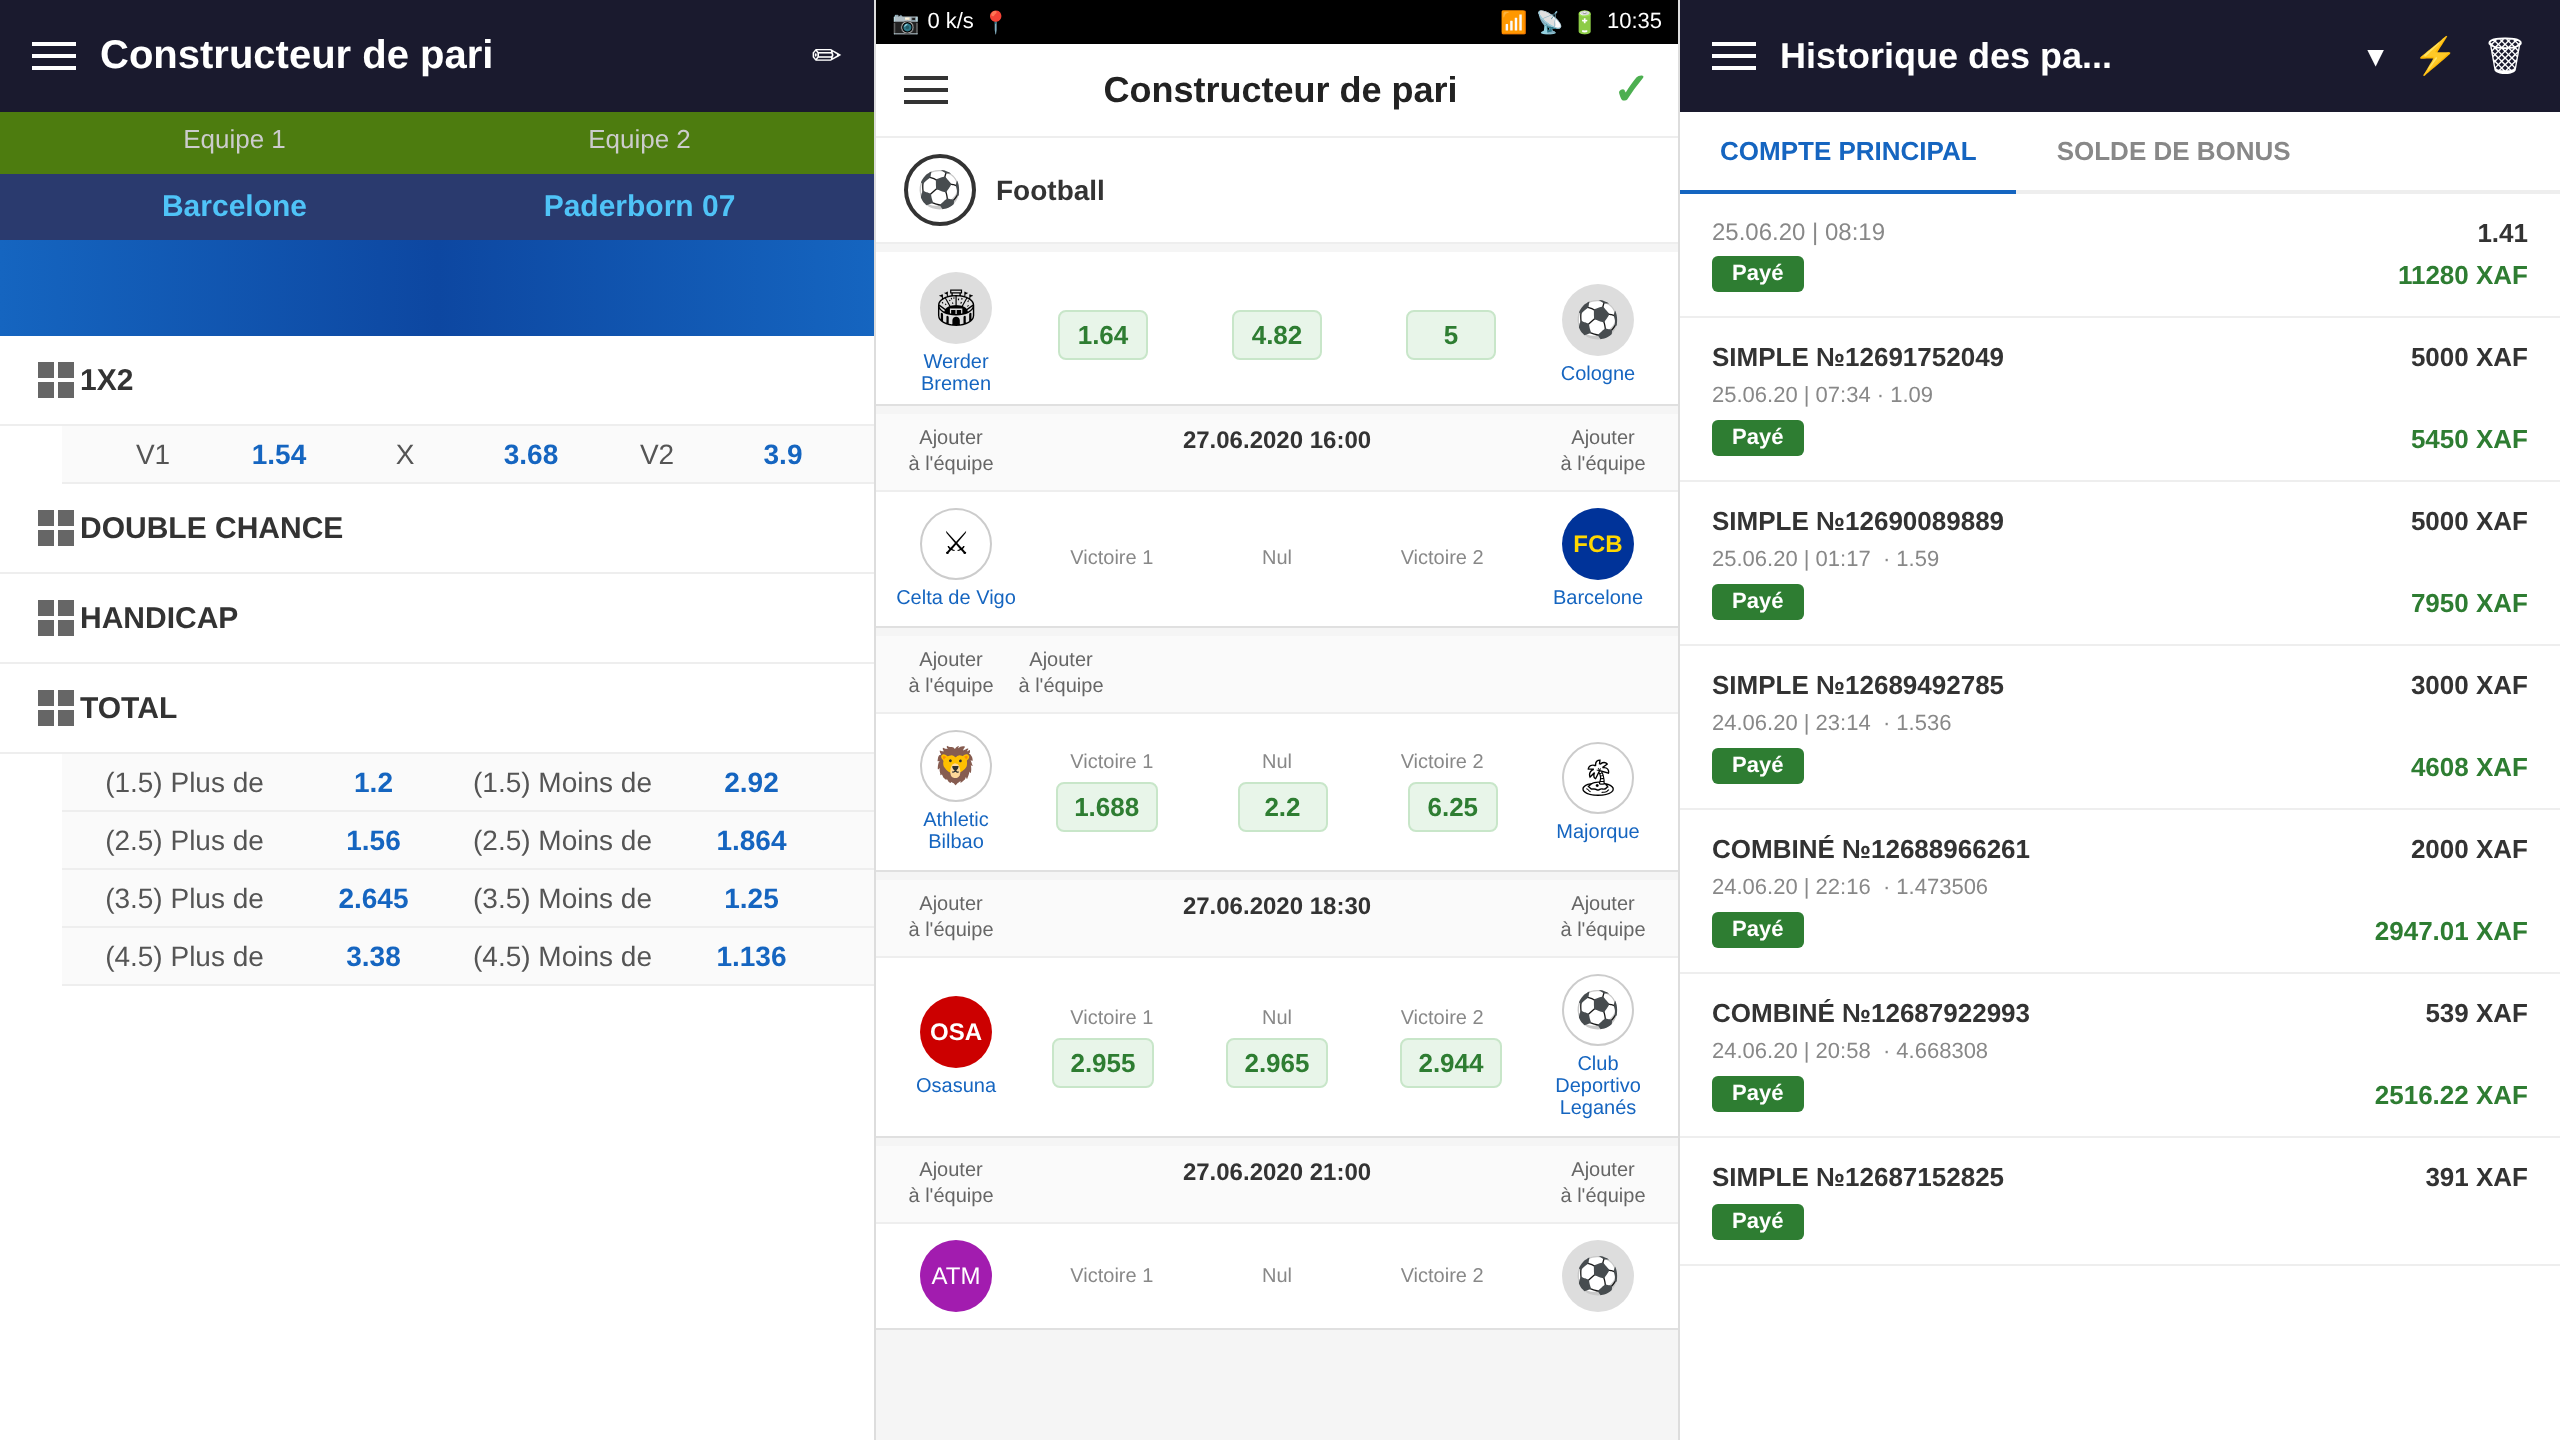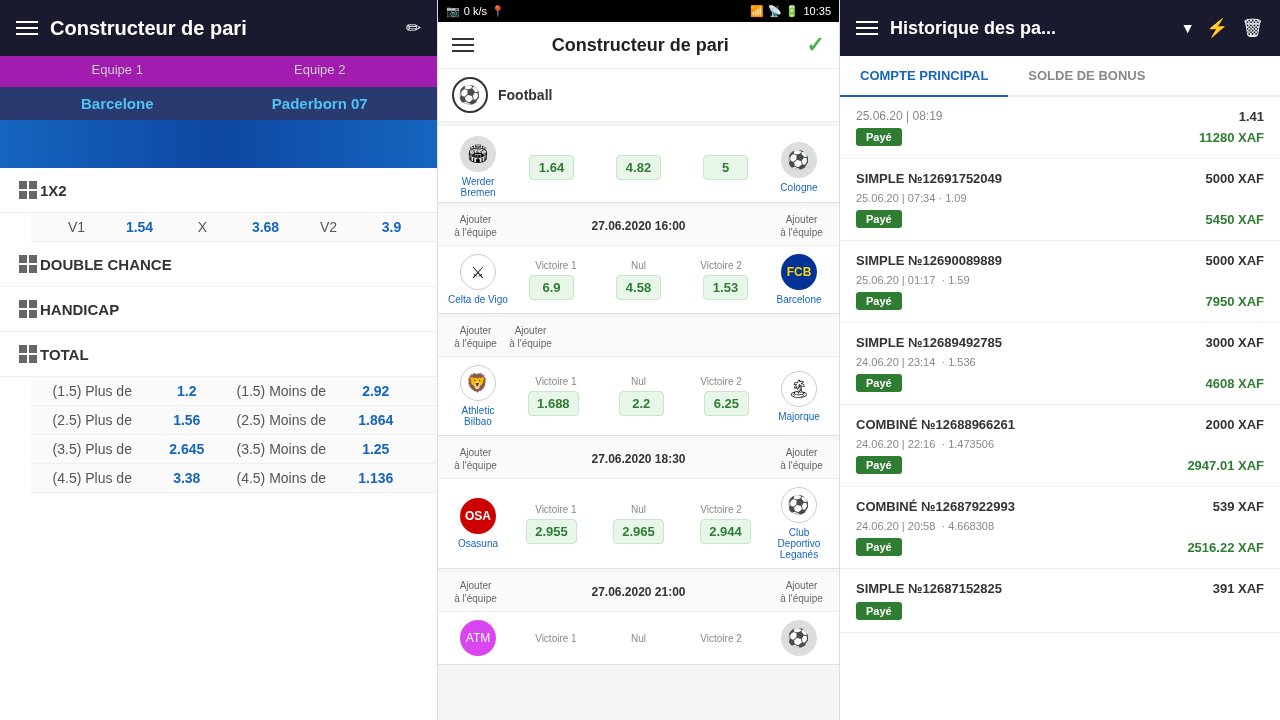--- a/index.html
+++ b/index.html
@@ -27,21 +27,21 @@
 
     .left-header-title {
       flex: 1;
       font-size: 20px;
       font-weight: bold;
       color: white;
     }
 
     .teams-header {
       display: flex;
-      background: #a21caf;
+      background: #4d7c0f;
       padding: 6px 16px 10px;
     }
 
     .team-col {
       flex: 1;
       text-align: center;
       color: #ccc;
       font-size: 13px;
     }
 
@@ -197,21 +197,20 @@
     }
 
     .match-card {
       background: white;
       margin: 4px 0;
       border-bottom: 1px solid #e0e0e0;
     }
 
     .match-header {
       display: flex;
-      align-items: center;
       padding: 6px 10px;
       background: #fafafa;
       border-bottom: 1px solid #eee;
     }
 
     .add-team-btn {
       font-size: 10px;
       color: #666;
       text-align: center;
       width: 55px;
@@ -629,25 +628,20 @@
         <div class="match-team">
           <div class="team-logo" style="background:#fff; border:1px solid #ccc; font-size:16px;">⚔</div>
           <span class="team-logo-name">Celta de Vigo</span>
         </div>
         <div class="odds-middle">
           <div class="odds-labels">
             <span>Victoire 1</span>
             <span>Nul</span>
             <span>Victoire 2</span>
           </div>
-          <div class="odds-values">
-            <div class="odd-btn">6.9</div>
-            <div class="odd-btn">4.58</div>
-            <div class="odd-btn">1.53</div>
-          </div>
         </div>
         <div class="match-team">
           <div class="team-logo" style="background:#003399; color:gold; font-weight:bold; font-size:12px;">FCB</div>
           <span class="team-logo-name">Barcelone</span>
         </div>
       </div>
     </div>
 
     <div class="match-card">
       <div class="match-header">
@@ -709,21 +703,21 @@
     </div>
 
     <div class="match-card">
       <div class="match-header">
         <div class="add-team-btn" style="font-size:10px; color:#666; text-align:center; line-height:1.3;">Ajouter<br>à l'équipe</div>
         <div class="match-time">27.06.2020 21:00</div>
         <div class="add-team-btn" style="font-size:10px; color:#666; text-align:center; line-height:1.3;">Ajouter<br>à l'équipe</div>
       </div>
       <div class="match-odds-row">
         <div class="match-team">
-          <div class="team-logo" style="background:#d946ef; color:white; font-size:12px;">ATM</div>
+          <div class="team-logo" style="background:#a21caf; color:white; font-size:12px;">ATM</div>
         </div>
         <div class="odds-middle">
           <div class="odds-labels">
             <span>Victoire 1</span>
             <span>Nul</span>
             <span>Victoire 2</span>
           </div>
         </div>
         <div class="match-team">
           <div class="team-logo">⚽</div>

